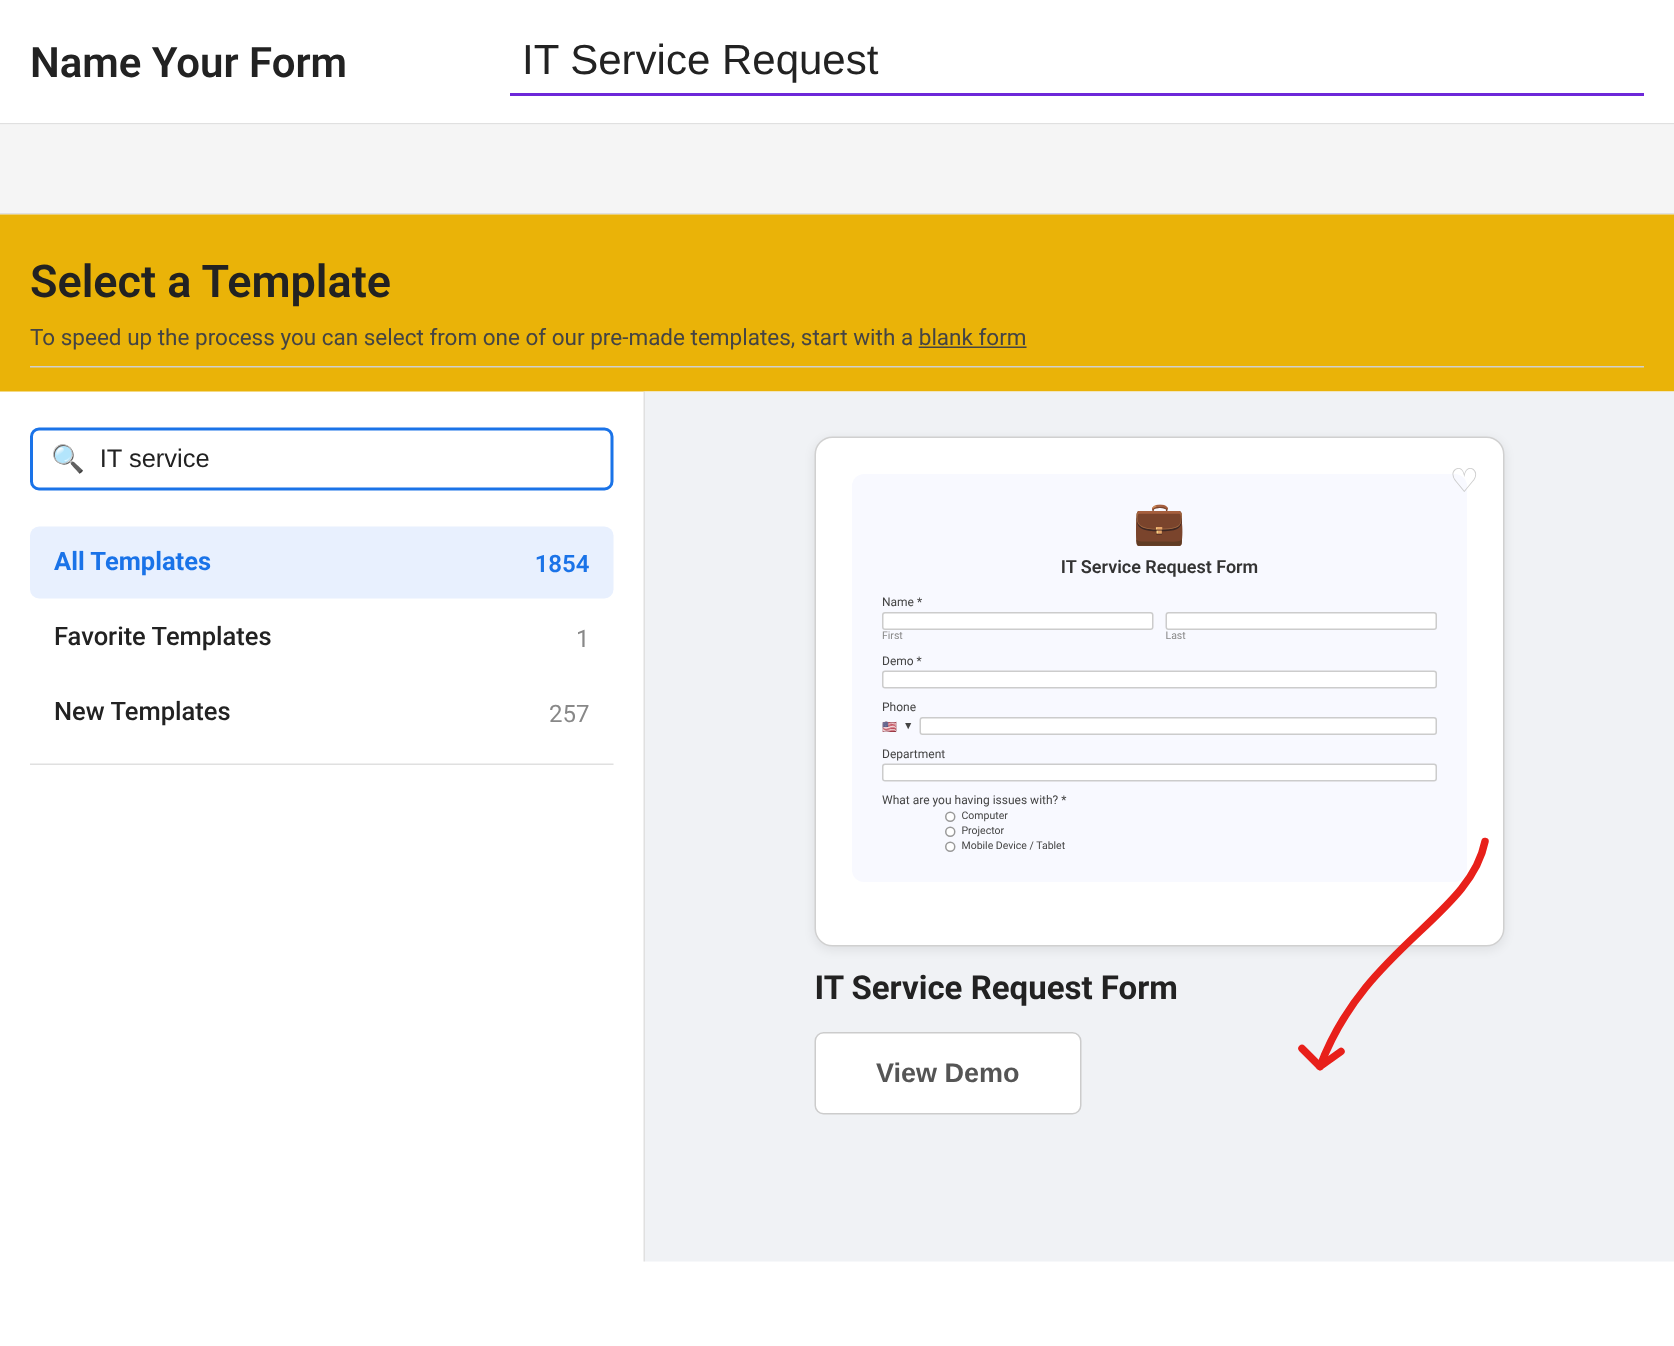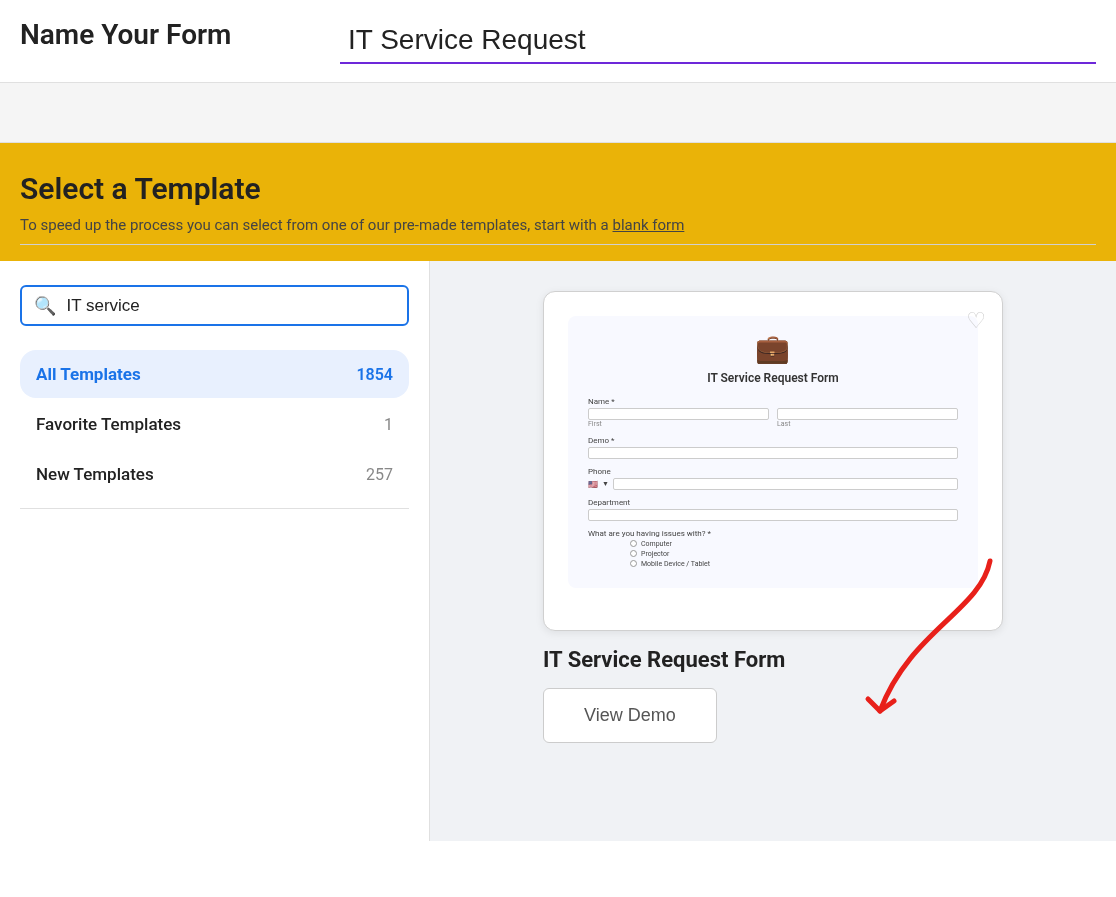--- a/index.html
+++ b/index.html
@@ -8,20 +8,21 @@
       background: #fff;
       color: #222;
       width: 1116px;
       min-height: 897px;
       overflow-x: hidden;
     }
 
     
     .name-section {
       display: flex;
+      align-items: center;
       padding: 18px 20px 18px 20px;
       border-bottom: 1px solid #e0e0e0;
       background: #fff;
     }
     .name-label {
       font-size: 28px;
       font-weight: 600;
       color: #222;
       min-width: 320px;
     }
@@ -110,21 +111,21 @@
 
     
     .category-list {
       list-style: none;
     }
     .category-item {
       display: flex;
       justify-content: space-between;
       align-items: center;
       padding: 14px 16px;
-      border-radius: 16px;
+      border-radius: 6px;
       cursor: pointer;
       font-size: 17px;
       color: #222;
       margin-bottom: 2px;
     }
     .category-item.active {
       background: #e8f0fe;
       color: #1a73e8;
       font-weight: 600;
     }
@@ -242,21 +243,21 @@
       height: 12px;
       flex: 1;
     }
     .mini-radio-group {
       display: flex;
       flex-direction: column;
       gap: 2px;
     }
     .mini-radio-item {
       display: flex;
-      align-items: flex-start;
+      align-items: flex-end;
       gap: 4px;
       font-size: 7px;
       color: #444;
       padding-left: 42px;
     }
     .mini-radio {
       width: 7px;
       height: 7px;
       border: 1px solid #999;
       border-radius: 50%;
@@ -292,21 +293,21 @@
       cursor: pointer;
       white-space: nowrap;
     }
     .btn-view-demo {
       background: #fff;
       color: #555;
       border: 1px solid #ccc;
       border-radius: 6px;
       padding: 16px 40px;
       font-size: 18px;
-      font-weight: 400;
+      font-weight: 700;
       cursor: pointer;
       white-space: nowrap;
     }
 
     
     .red-arrow-container {
       position: absolute;
       left: 420px;
       bottom: 90px;
       width: 180px;

